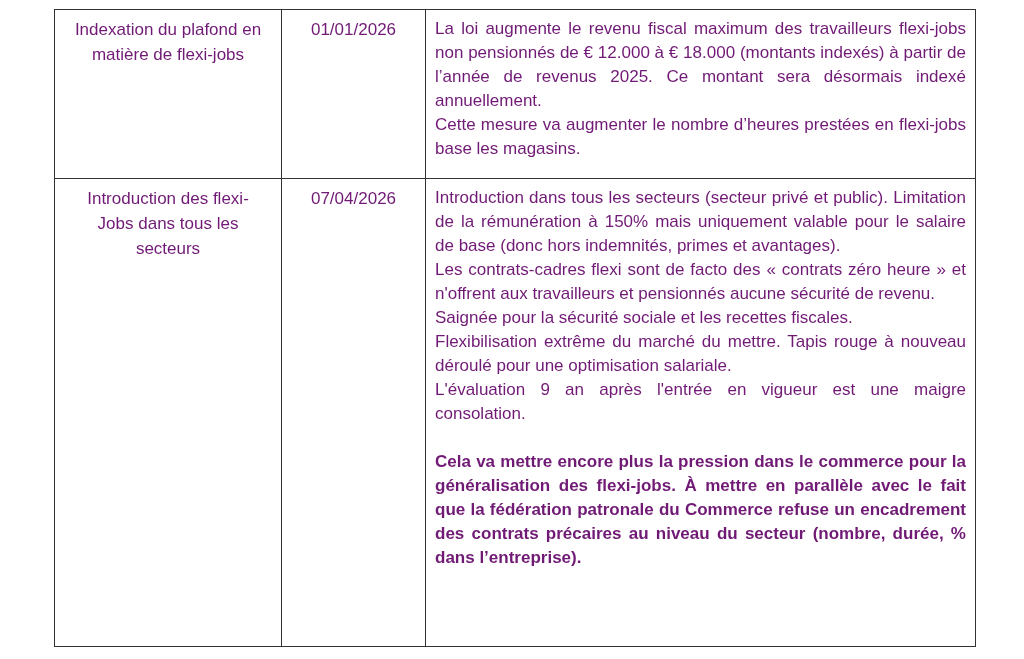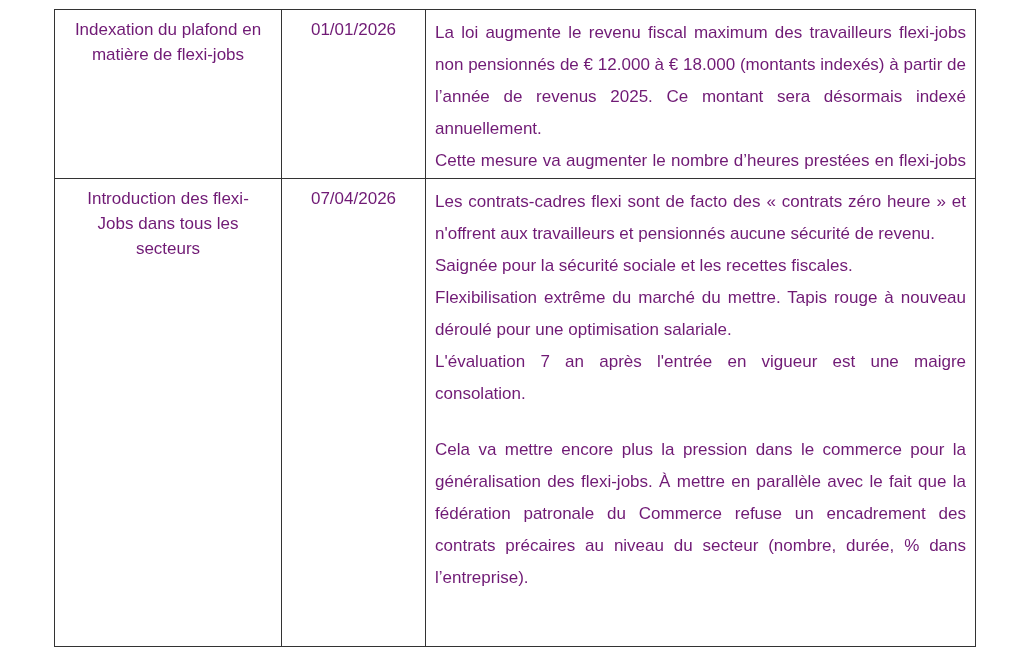--- a/index.html
+++ b/index.html
@@ -38,55 +38,56 @@
   }
   .date-cell {
     padding: 8px 4px 0 4px;
     text-align: center;
     font-size: 17px;
     line-height: 24px;
   }
   .desc-cell {
     padding: 7px 9px 0 9px;
     font-size: 17px;
-    line-height: 32px;
+    line-height: 24px;
   }
   .desc-cell p {
     margin: 0;
     text-align: justify;
   }
   .blank-line { height: 24px; }
-  .emphasis { font-weight: 400; }
+  .emphasis { font-weight: 700; }
 </style>
 </head>
 <body>
 
 <div class="page">
   <div class="doc-table">
 
     <div class="cell title-cell b-right b-bottom">
       <span>Indexation du plafond en matière de flexi-jobs</span>
     </div>
     <div class="cell date-cell b-right b-bottom">
       <span>01/01/2026</span>
     </div>
     <div class="cell desc-cell b-bottom">
       <p>La loi augmente le revenu fiscal maximum des travailleurs flexi-jobs non pensionnés de € 12.000 à € 18.000 (montants indexés) à partir de l’année de revenus 2025. Ce montant sera désormais indexé annuellement.</p>
-      <p>Cette mesure va augmenter le nombre d’heures prestées en flexi-jobs dans les montants.</p>
+      <p>Cette mesure va augmenter le nombre d’heures prestées en flexi-jobs base les magasins.</p>
     </div>
 
     <div class="cell title-cell b-right">
       <span>Introduction des flexi-Jobs dans tous les secteurs</span>
     </div>
     <div class="cell date-cell b-right">
       <span>07/04/2026</span>
     </div>
     <div class="cell desc-cell">
+      <p>Introduction dans tous les secteurs (secteur privé et public). Limitation de la rémunération à 150% mais uniquement valable pour le salaire de base (donc hors indemnités, primes et avantages).</p>
       <p>Les contrats-cadres flexi sont de facto des « contrats zéro heure » et n'offrent aux travailleurs et pensionnés aucune sécurité de revenu.</p>
       <p>Saignée pour la sécurité sociale et les recettes fiscales.</p>
       <p>Flexibilisation extrême du marché du mettre. Tapis rouge à nouveau déroulé pour une optimisation salariale.</p>
-      <p>L'évaluation 7 an après l'entrée en vigueur est une maigre consolation.</p>
+      <p>L'évaluation 9 an après l'entrée en vigueur est une maigre consolation.</p>
       <div class="blank-line"></div>
       <p class="emphasis">Cela va mettre encore plus la pression dans le commerce pour la généralisation des flexi-jobs. À mettre en parallèle avec le fait que la fédération patronale du Commerce refuse un encadrement des contrats précaires au niveau du secteur (nombre, durée, % dans l’entreprise).</p>
     </div>
 
   </div>
 </div>
 
 </body></html>

